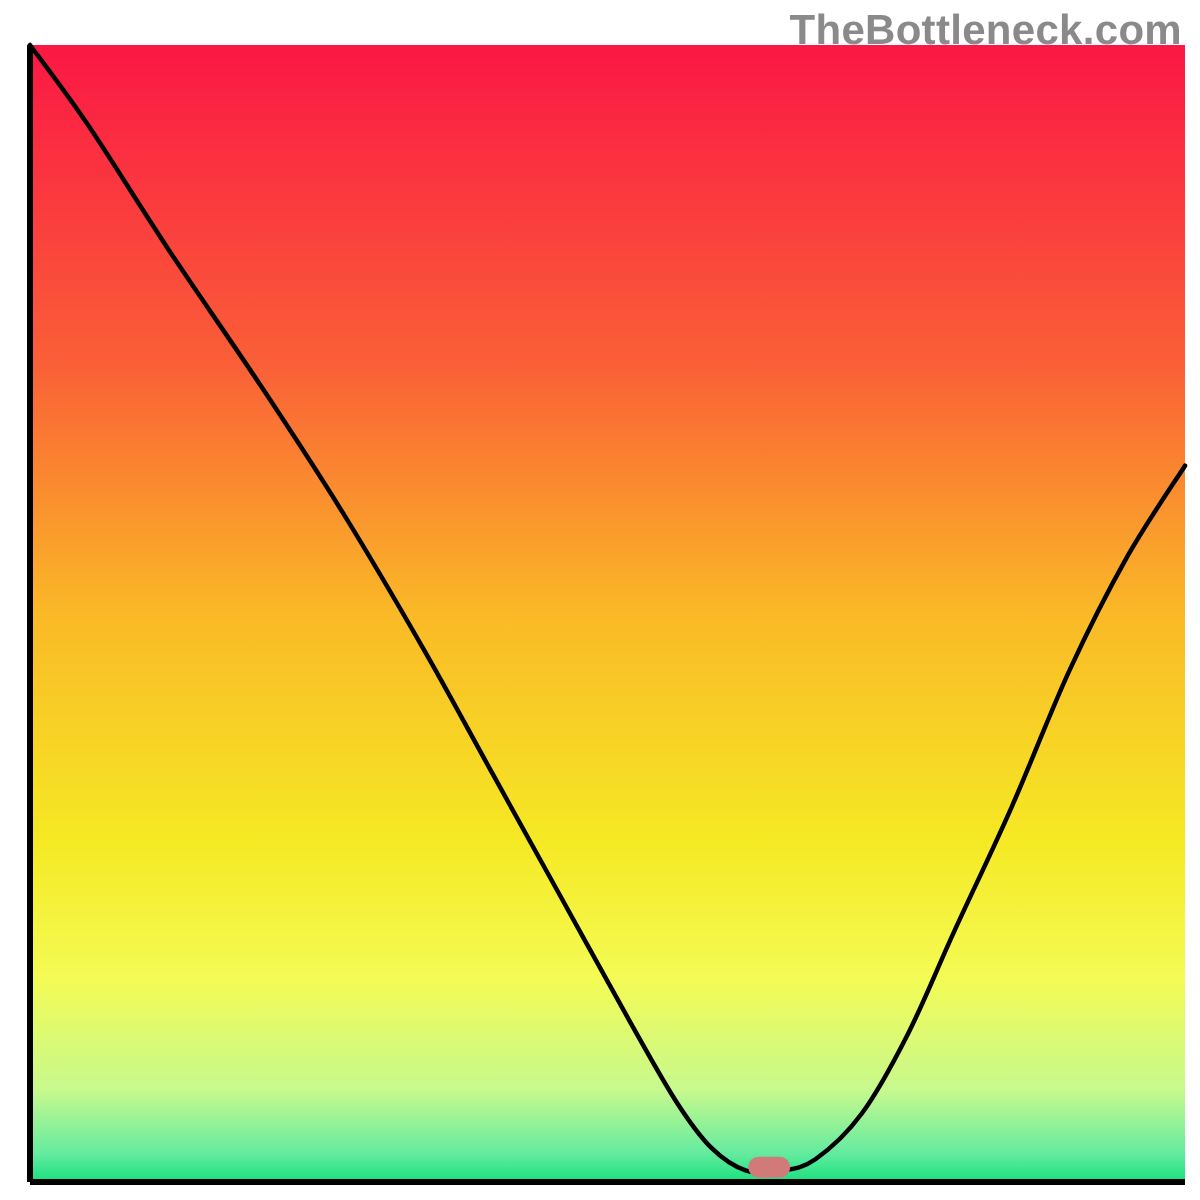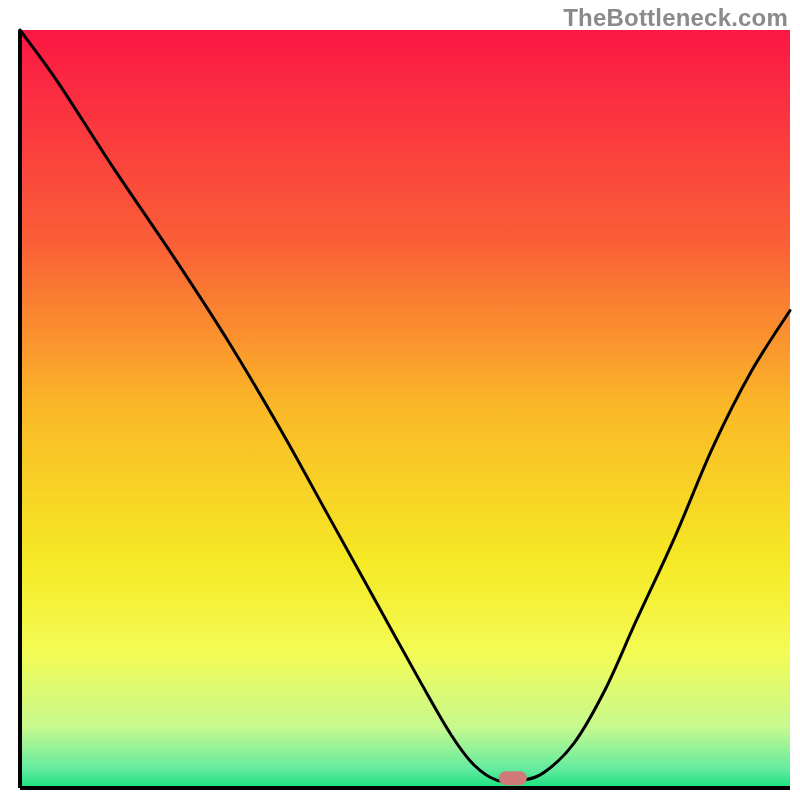--- a/index.html
+++ b/index.html
@@ -13,21 +13,21 @@
   }
   .wrap {
     position: relative;
     width: 800px;
     height: 800px;
   }
   .attribution {
     position: absolute;
     top: 4px;
     right: 12px;
-    font-size: 24px;
+    font-size: 28px;
     font-weight: 700;
     color: #8a8a8a;
     letter-spacing: 0.2px;
   }
   svg {
     display: block;
   }
 </style>
 </head>
 <body>

